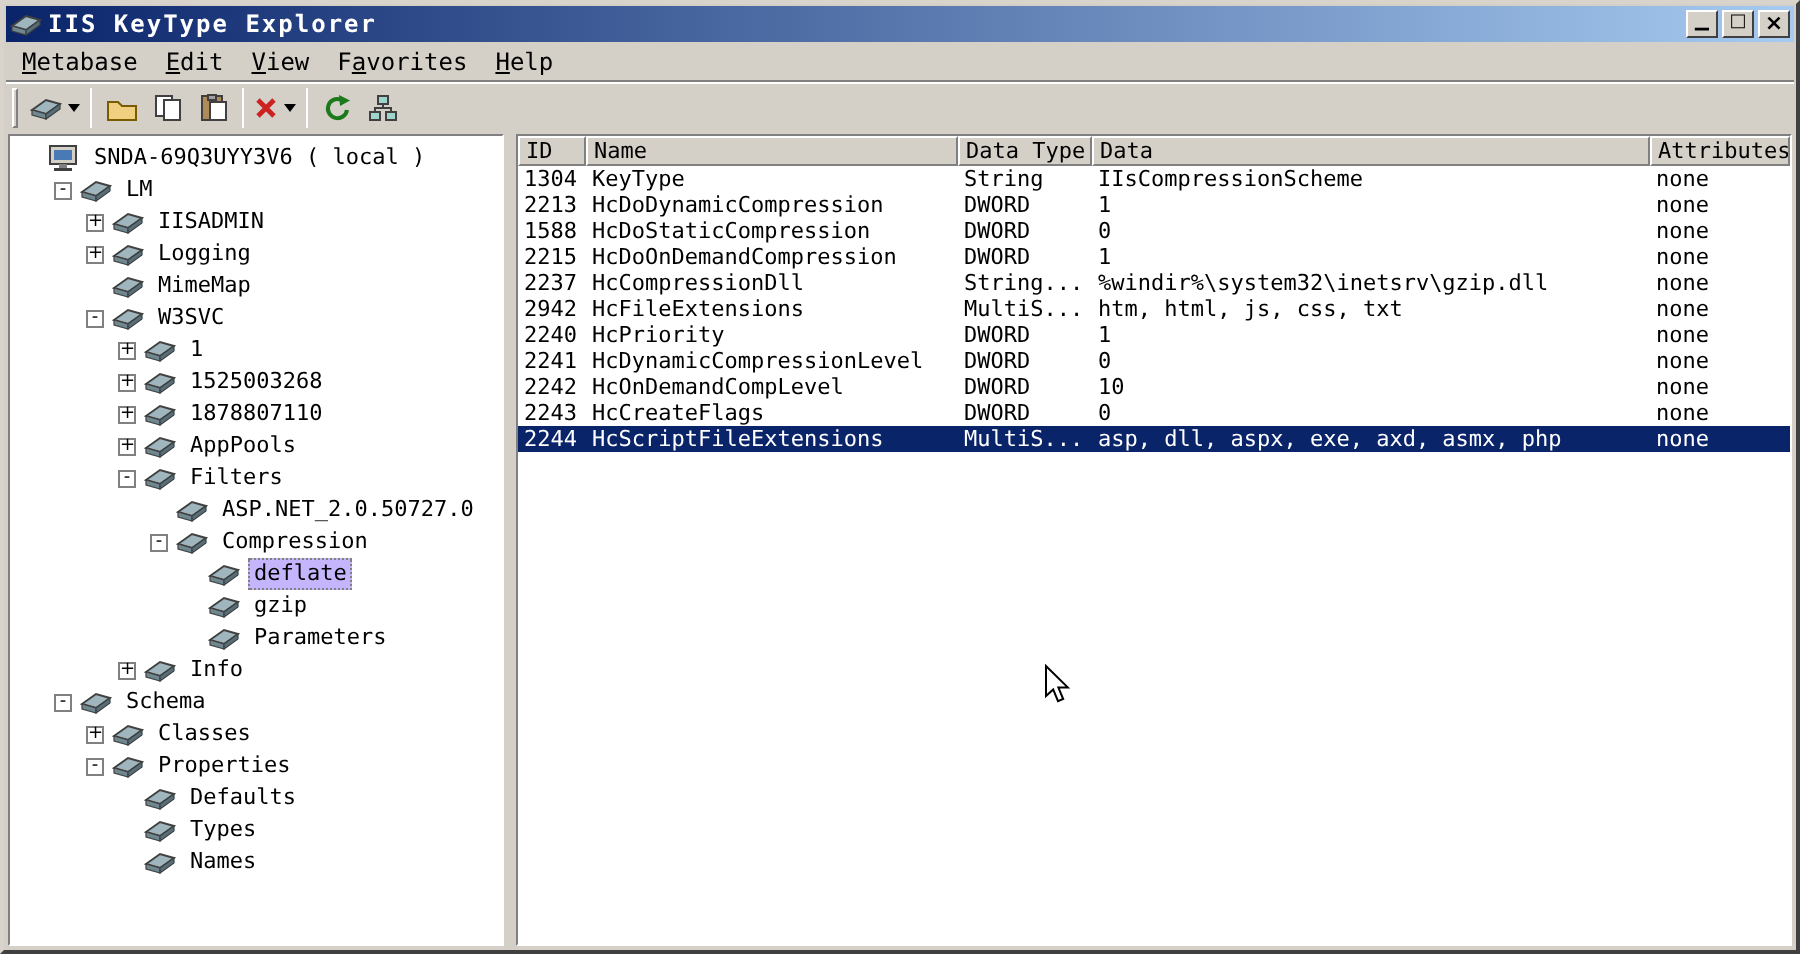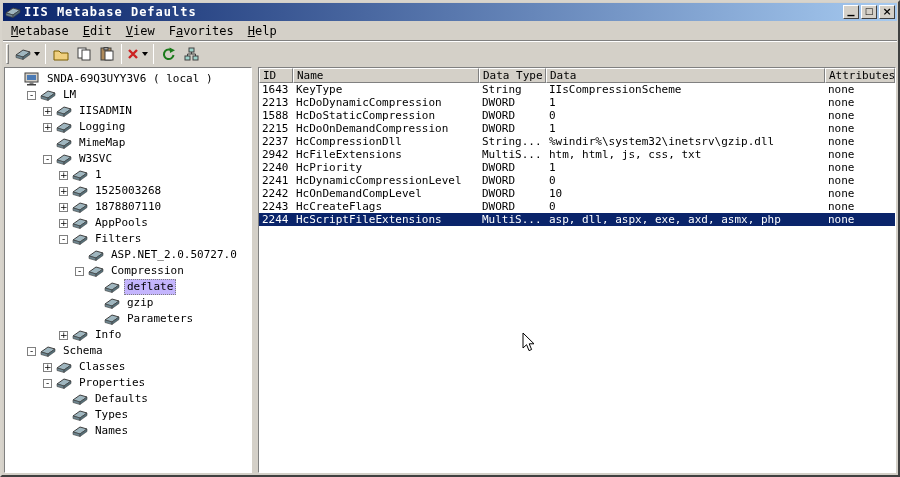--- a/index.html
+++ b/index.html
@@ -91,21 +91,21 @@
 <body>
 
 <div class="window">
 
   <div class="titlebar">
     <span class="title-icon" id="app-icon"><svg width="16" height="14" viewBox="0 0 16 14">
           <polygon points="1,8 8,3 15,5 8,10" fill="#9fb6bf" stroke="#404040" stroke-width="1"></polygon>
           <polygon points="1,8 8,10 8,12.5 1,10.5" fill="#6e8791" stroke="#404040" stroke-width="0.6"></polygon>
           <polygon points="8,10 15,5 15,7.5 8,12.5" fill="#55707a" stroke="#404040" stroke-width="0.6"></polygon>
         </svg></span>
-    <span class="title-text">IIS Metabase Defaults</span>
+    <span class="title-text">IIS KeyType Explorer</span>
     <span class="title-btn">▁</span>
     <span class="title-btn">□</span>
     <span class="title-btn close">×</span>
   </div>
 
   <div class="menubar" id="menubar">
       <div class="menu-item"><u>M</u>etabase</div>
       <div class="menu-item"><u>E</u>dit</div>
       <div class="menu-item"><u>V</u>iew</div>
       <div class="menu-item">F<u>a</u>vorites</div>
@@ -440,21 +440,21 @@
     <div class="list-panel">
       <div class="list-header" id="list-header">
           <div class="hcell" style="width: 34px;">ID</div>
           <div class="hcell" style="width: 186px;">Name</div>
           <div class="hcell" style="width: 67px;">Data Type</div>
           <div class="hcell" style="width: 279px;">Data</div>
           <div class="hcell fill" style="width: 74px;">Attributes</div>
         </div>
       <div id="list-body">
           <div class="list-row">
-            <div class="cell" style="width: 34px;">1643</div>
+            <div class="cell" style="width: 34px;">1304</div>
             <div class="cell" style="width: 186px;">KeyType</div>
             <div class="cell" style="width: 67px;">String</div>
             <div class="cell" style="width: 279px;">IIsCompressionScheme</div>
             <div class="cell" style="width: 74px;">none</div>
           </div>
           <div class="list-row">
             <div class="cell" style="width: 34px;">2213</div>
             <div class="cell" style="width: 186px;">HcDoDynamicCompression</div>
             <div class="cell" style="width: 67px;">DWORD</div>
             <div class="cell" style="width: 279px;">1</div>

